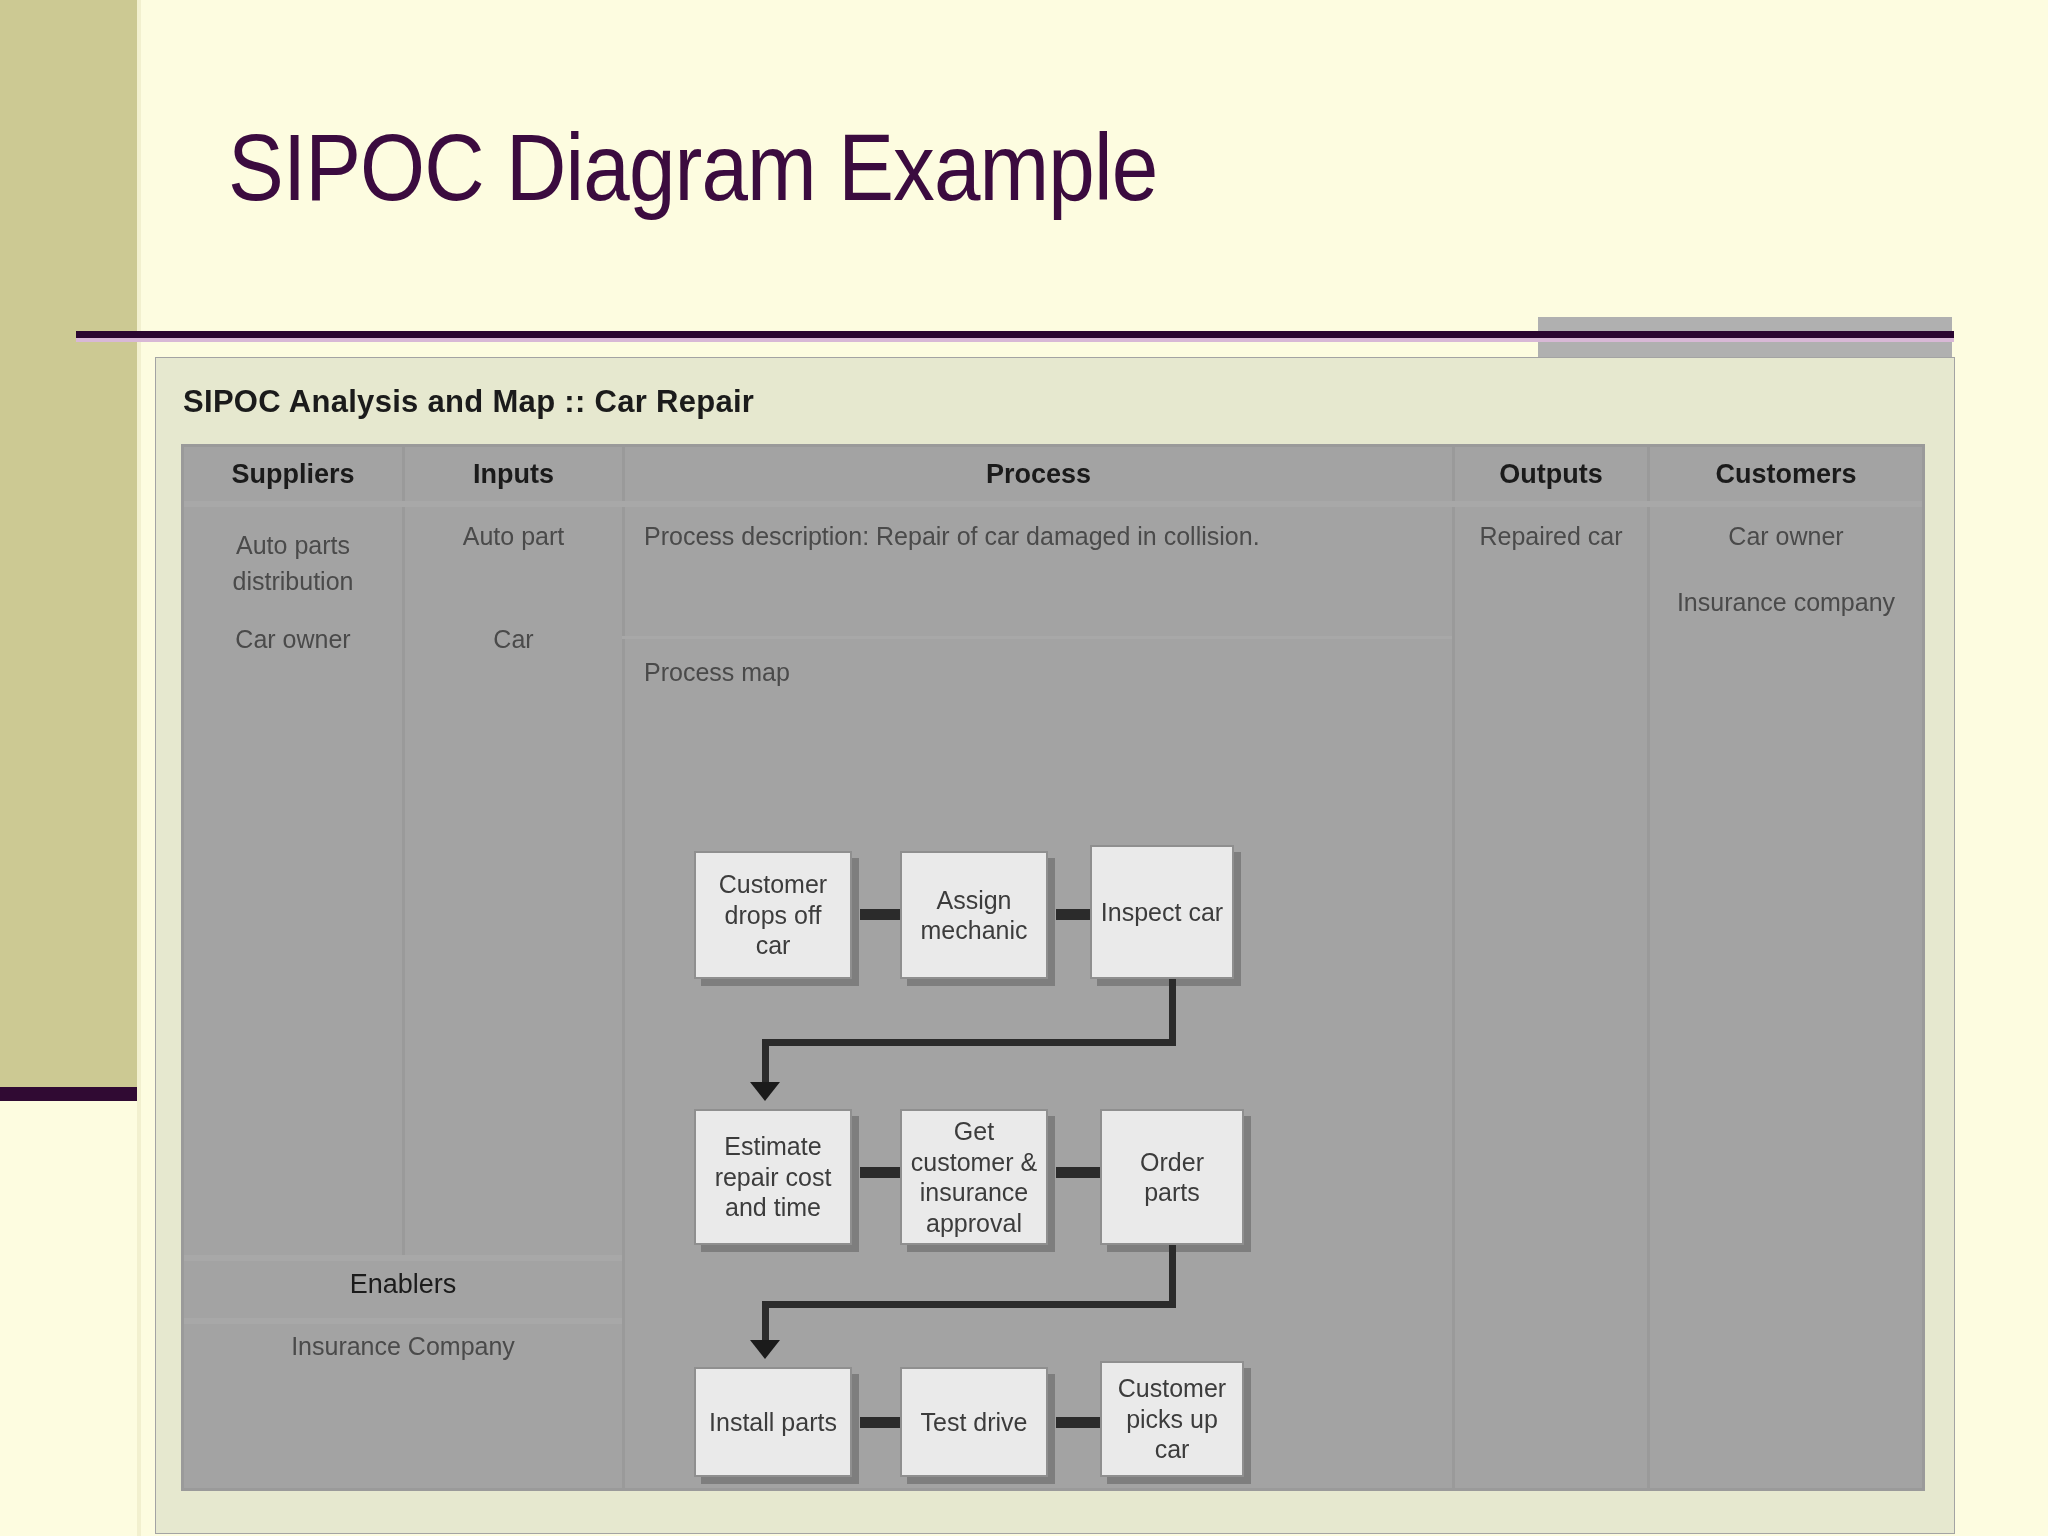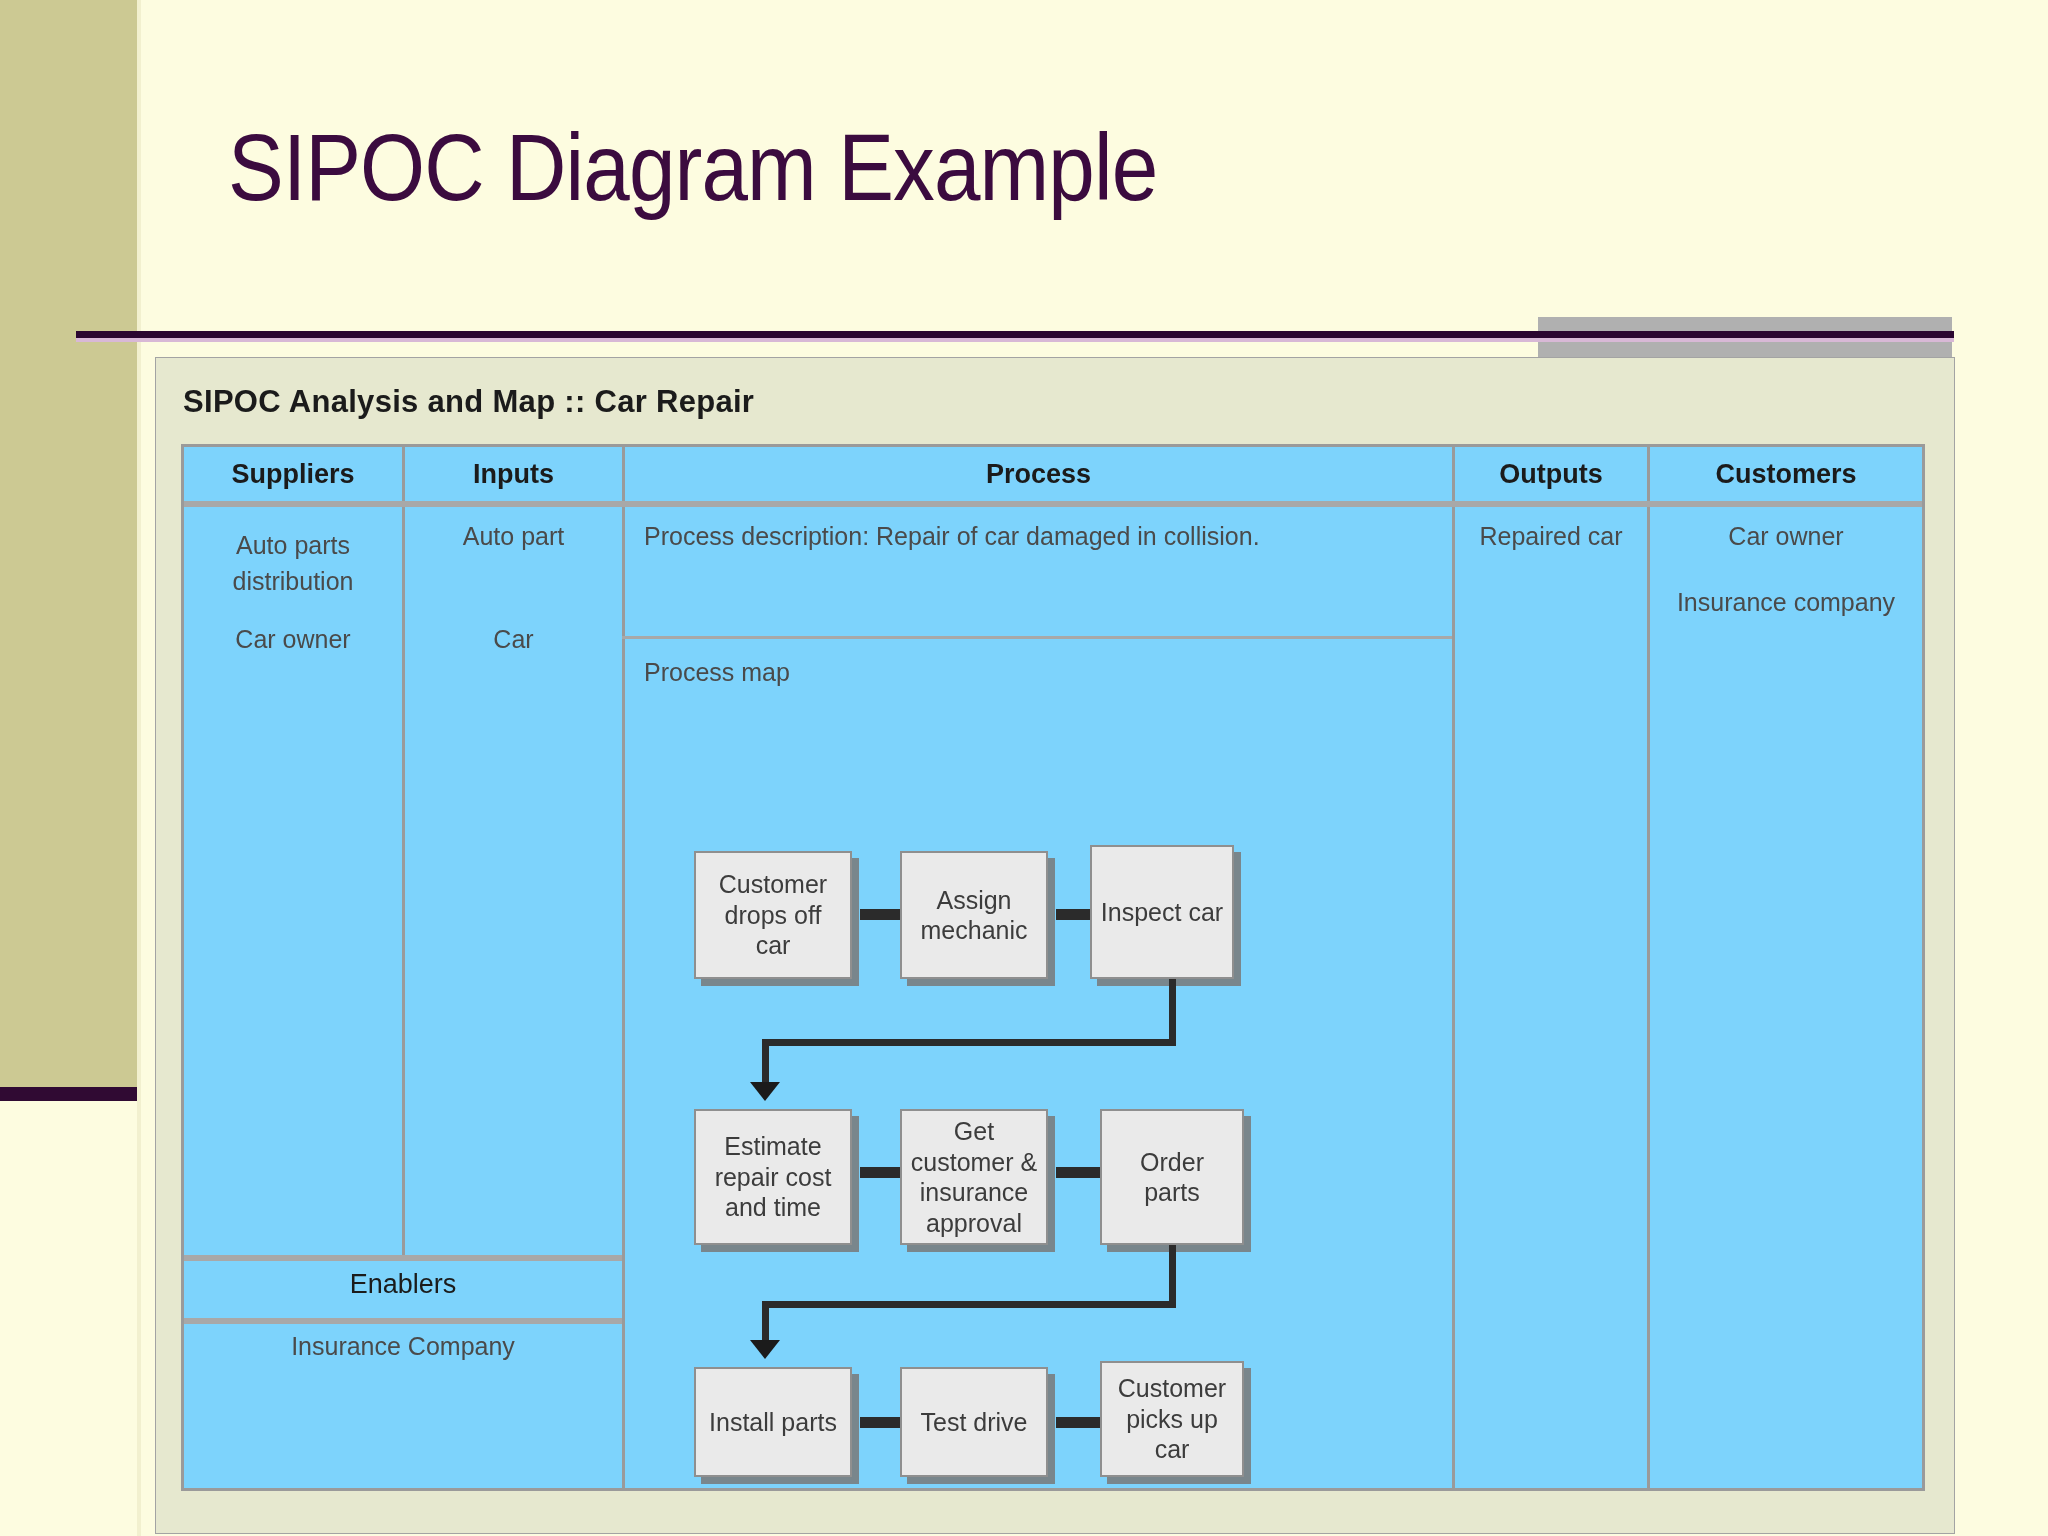--- a/index.html
+++ b/index.html
@@ -107,21 +107,21 @@
     white-space: nowrap;
   }
 
   
   .table {
     position: absolute;
     left: 25px;
     top: 86px;
     width: 1744px;
     height: 1047px;
-    background: #7dd3fc;
+    background: #a3a3a3;
     border: 3px solid #9a9a9a;
     box-sizing: border-box;
   }
 
   
   .vrule {
     position: absolute;
     top: 0;
     width: 3px;
     background: #9a9a9a;

